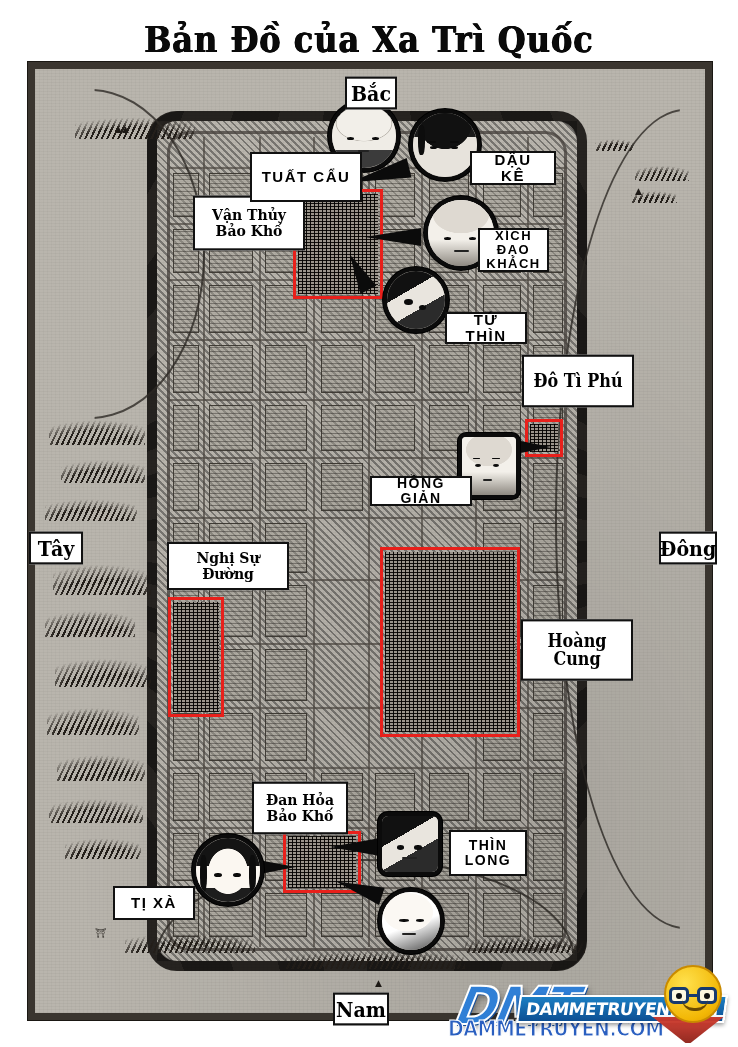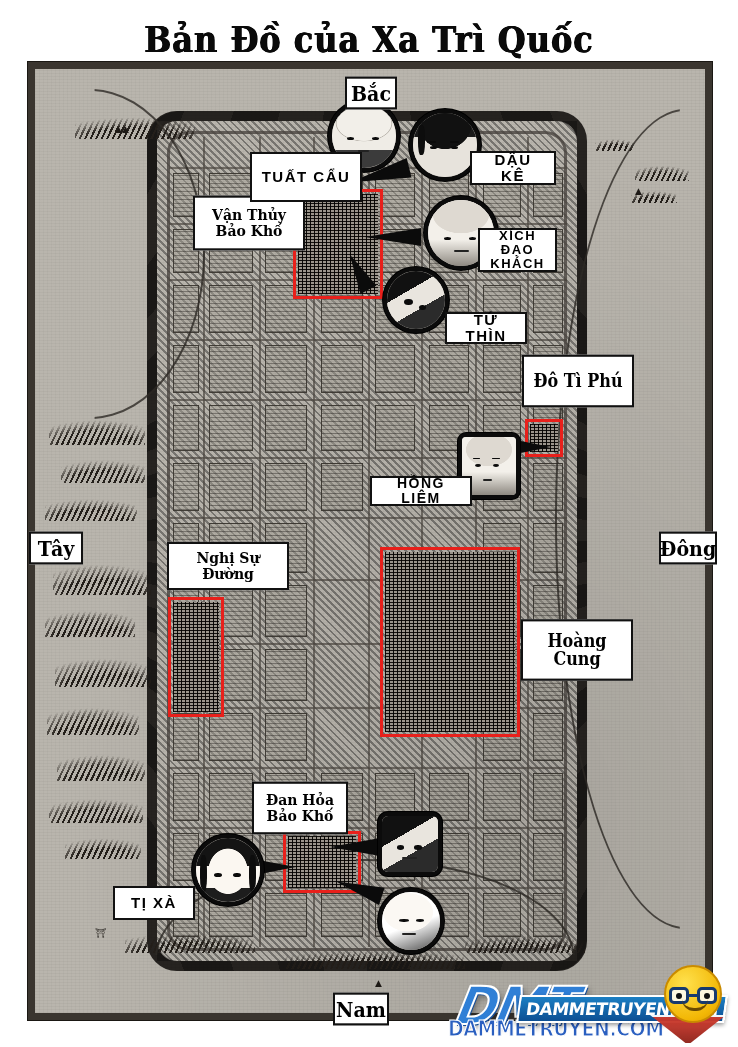--- a/index.html
+++ b/index.html
@@ -605,29 +605,31 @@
     <div class="face f-bright"></div>
     <div class="eye" style="left:30%; top:46%; width:16%; height:5%;"></div>
     <div class="eye" style="left:58%; top:46%; width:14%; height:5%;"></div>
     <div class="mouthline" style="left:34%; top:70%; width:24%;"></div>
   </div>
 
   <div class="plate caps" style="left:250px; top:152px; width:112px; height:50px; font-size:15px;">TUẤT CẨU</div>
 
   <div class="plate caps" style="left:470px; top:151px; width:86px; height:34px; font-size:15px;">DẬU KÊ</div>
 
-  <div class="plate caps" style="left:478px; top:228px; width:79px; height:44px; font-size:13px; white-space:pre-line;">XÍCH ĐẠO
+  <div class="plate caps" style="left:478px; top:228px; width:71px; height:44px; font-size:13px; white-space:pre-line;">XÍCH ĐẠO
 KHÁCH</div>
 
   <div class="plate caps" style="left:445px; top:312px; width:82px; height:32px; font-size:15px;">TỨ THÌN</div>
 
-  <div class="plate caps" style="left:370px; top:476px; width:102px; height:30px; font-size:14px;">HỒNG LIÊM</div>
+  <div class="plate caps" style="left:370px; top:476px; width:102px; height:30px; font-size:14px;">HỒNG GIẢN</div>
 
   <div class="plate caps" style="left:113px; top:886px; width:82px; height:34px; font-size:15px;">TỊ XÀ</div>
 
+  <div class="plate caps" style="left:449px; top:830px; width:78px; height:46px; font-size:14px; white-space:pre-line;">THÌN
+LONG</div>
 
 
   <div id="watermark">
     <div class="wm-dmt">DMT</div>
     <div class="wm-url-blue">DAMMETRUYEN.COM</div>
     <div class="wm-url-banner">DAMMETRUYEN.COM</div>
     <div class="wm-book"></div>
     <div class="wm-emoji">
       <div class="g1"></div>
         <div class="g2"></div>

